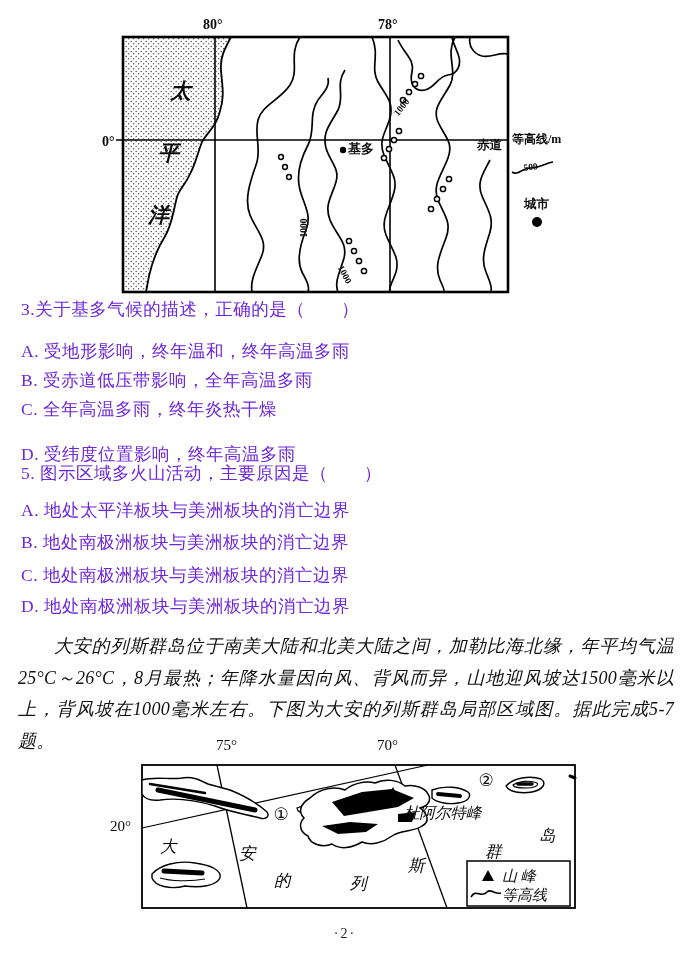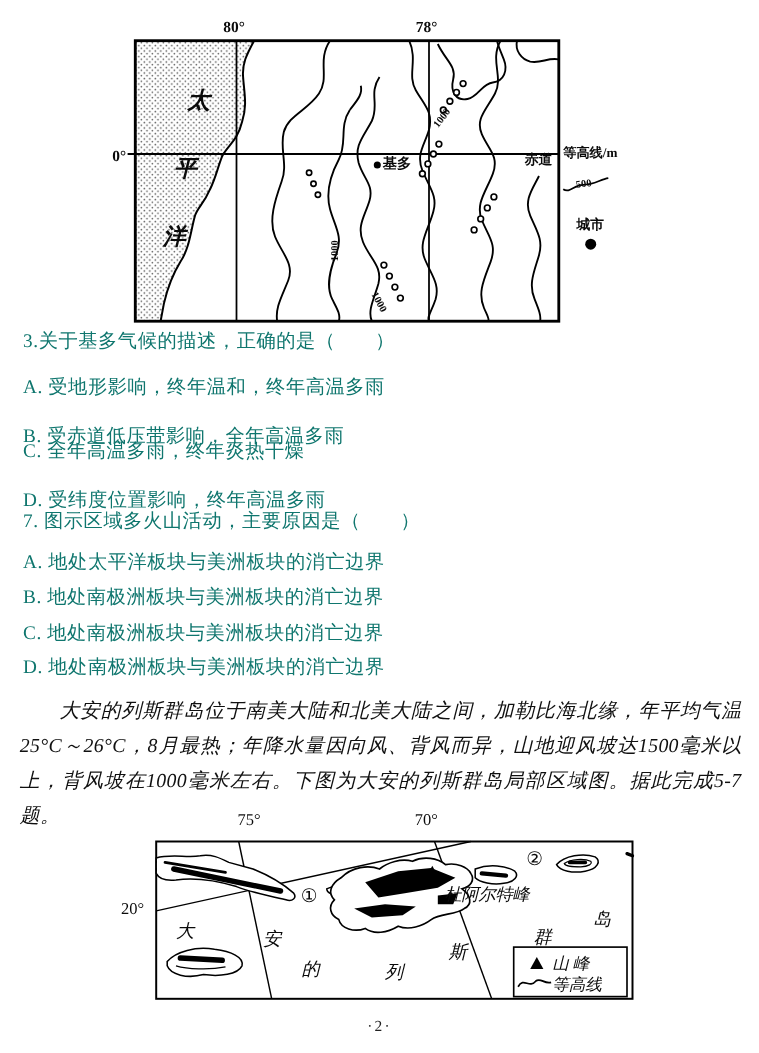--- a/index.html
+++ b/index.html
@@ -6,21 +6,21 @@
   body{
     width:690px;height:957px;position:relative;background:#ffffff;
     font-family:"Liberation Serif","DejaVu Serif",serif;color:#111;
     overflow:hidden;
   }
   .map-svg{position:absolute;left:0;}
   #map-top{top:0;width:690px;height:300px;}
   #map-bottom{top:728px;width:690px;height:200px;}
   .qline{
     position:absolute;left:21px;width:650px;
-    font-size:17.5px;color:#0f766e;white-space:nowrap;
+    font-size:17.5px;color:#6d28d9;white-space:nowrap;
     letter-spacing:0.5px;
   }
   .passage{
     position:absolute;left:18px;top:631px;width:656px;
     font-size:18px;line-height:31.5px;text-indent:2em;
     font-style:italic;color:#101010;text-align:justify;
     letter-spacing:0.3px;
   }
   .page-num{
     position:absolute;left:0;top:926px;width:690px;text-align:center;
@@ -111,24 +111,24 @@
     <text class="cjk-b" x="512" y="143" font-size="12">等高线/m</text>
     <path d="M512,172 C518,176 522,168 530,168 C540,168 546,163 553,162" fill="none" stroke="#000" stroke-width="1.6"></path>
     <text x="531" y="170" font-size="9.5" font-weight="bold" text-anchor="middle" transform="rotate(-8 531 170)">500</text>
     <text class="cjk-b" x="524" y="208" font-size="12.5">城市</text>
     <circle cx="537" cy="222" r="5" fill="#000"></circle>
   </g>
 </svg>
 
 <div class="qline" style="top:297px">3.关于基多气候的描述，正确的是（　　）</div>
 <div class="qline" style="top:339px">A. 受地形影响，终年温和，终年高温多雨</div>
-<div class="qline" style="top:384px">B. 受赤道低压带影响，全年高温多雨</div>
+<div class="qline" style="top:368px">B. 受赤道低压带影响，全年高温多雨</div>
 <div class="qline" style="top:397px">C. 全年高温多雨，终年炎热干燥</div>
 <div class="qline" style="top:442px">D. 受纬度位置影响，终年高温多雨</div>
-<div class="qline" style="top:461px">7. 图示区域多火山活动，主要原因是（　　）</div>
+<div class="qline" style="top:461px">5. 图示区域多火山活动，主要原因是（　　）</div>
 <div class="qline" style="top:498px">A. 地处太平洋板块与美洲板块的消亡边界</div>
 <div class="qline" style="top:530px">B. 地处南极洲板块与美洲板块的消亡边界</div>
 <div class="qline" style="top:563px">C. 地处南极洲板块与美洲板块的消亡边界</div>
 <div class="qline" style="top:594px">D. 地处南极洲板块与美洲板块的消亡边界</div>
 
 <div class="passage">大安的列斯群岛位于南美大陆和北美大陆之间，加勒比海北缘，年平均气温25°C～26°C，8月最热；年降水量因向风、背风而异，山地迎风坡达1500毫米以上，背风坡在1000毫米左右。下图为大安的列斯群岛局部区域图。据此完成5-7题。</div>
 
 <svg id="map-bottom" class="map-svg" viewBox="0 0 690 200">
 
   <rect x="142" y="37" width="433" height="143" fill="#fff" stroke="#000" stroke-width="1.8"></rect>

